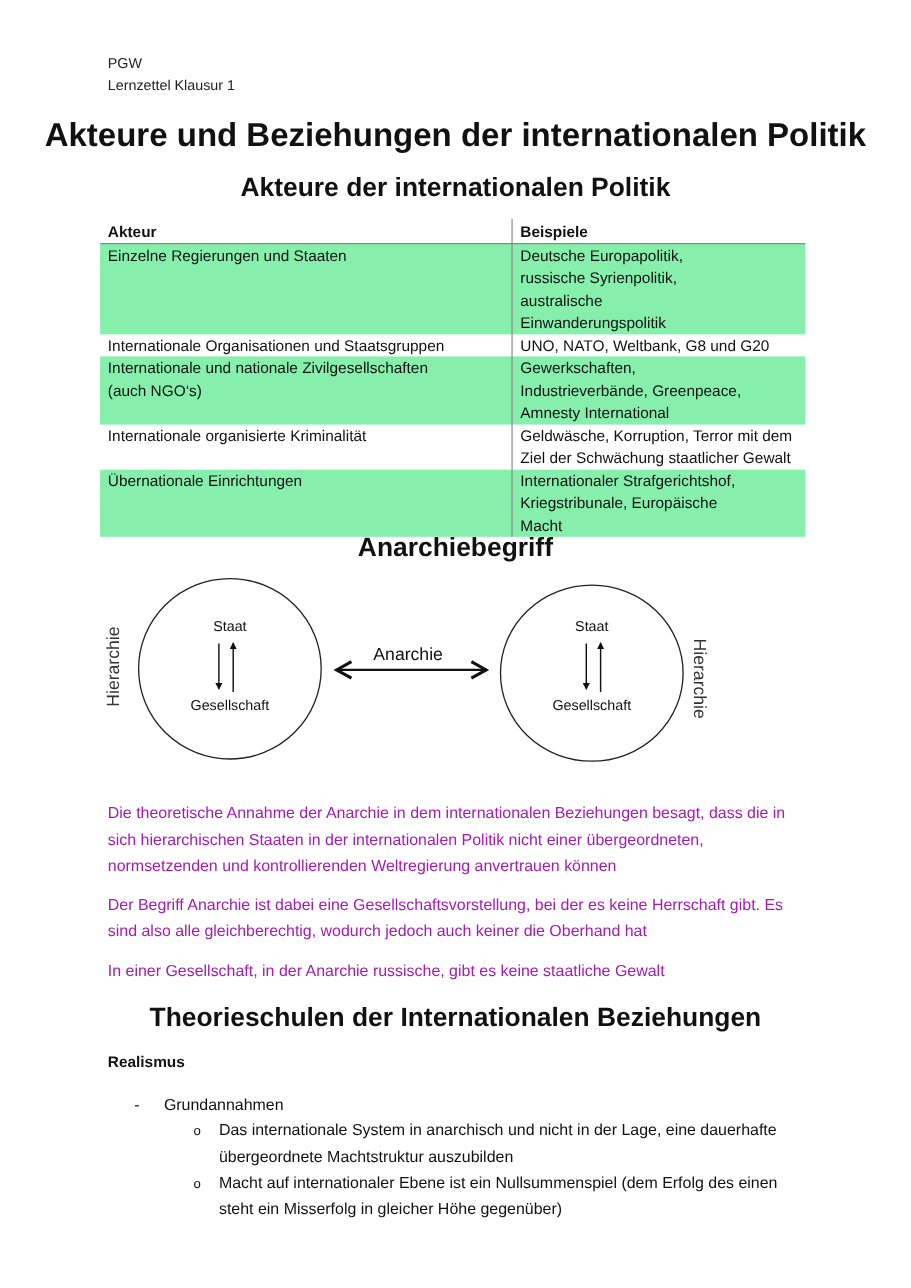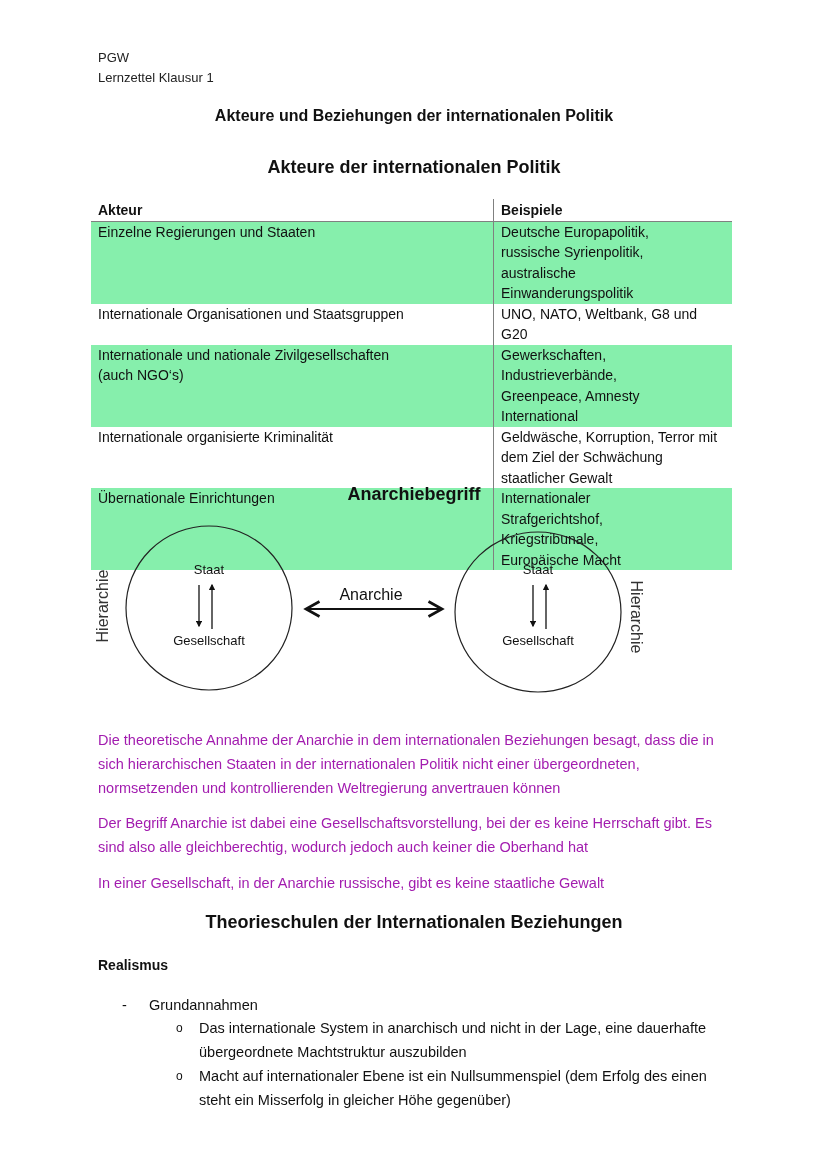--- a/index.html
+++ b/index.html
@@ -1,23 +1,23 @@
 <!DOCTYPE html>
 <html><head>
 <meta charset="utf-8">
 <style>
   html, body { margin: 0; padding: 0; background: #ffffff; }
   body { width: 828px; height: 1171px; position: relative; overflow: hidden;
          font-family: "Liberation Sans", "DejaVu Sans", sans-serif; color: #111; }
   .page { position: absolute; left: 0; top: 0; width: 828px; height: 1171px; }
   .hdr { position: absolute; left: 98px; font-size: 13px; color: #222; line-height: 18px; }
   .h-main { position: absolute; left: 0; width: 828px; text-align: center; top: 107px;
-            font-size: 16px; font-weight: bold; }
+            font-size: 30px; font-weight: bold; }
   .h-sub { position: absolute; left: 0; width: 828px; text-align: center;
-           font-size: 18px; font-weight: bold; }
+           font-size: 24px; font-weight: bold; }
   table.akteure { position: absolute; left: 91px; top: 199px; width: 641px;
                   border-collapse: collapse; font-size: 14px; line-height: 20.5px; }
   table.akteure th { text-align: left; font-weight: bold; padding: 1px 7px 0 7px;
                      border-bottom: 1.5px solid #808080; font-size: 14px; }
   table.akteure td { vertical-align: top; padding: 0 7px; }
   table.akteure th:first-child, table.akteure td:first-child { width: 307px; border-right: 1px solid #808080; }
   table.akteure tr.shade td { background: #86efac; }
   .diagram { position: absolute; left: 0; top: 520px; width: 828px; height: 190px; }
   .para { position: absolute; left: 98px; width: 640px; font-size: 14.5px; line-height: 24px; color: #a21caf; }
   .realismus { position: absolute; left: 98px; top: 957px; font-size: 14px; font-weight: bold; }
@@ -49,21 +49,21 @@
     <tbody>
       <tr class="shade">
         <td>Einzelne Regierungen und Staaten</td>
         <td style="padding-right:56px;">Deutsche Europapolitik, russische Syrienpolitik, australische Einwanderungspolitik</td>
       </tr>
       <tr>
         <td style="padding-right:60px;">Internationale Organisationen und Staatsgruppen</td>
         <td>UNO, NATO, Weltbank, G8 und G20</td>
       </tr>
       <tr class="shade">
-        <td style="padding-right:88px;">Internationale und nationale Zivilgesellschaften (auch NGO‘s)</td>
+        <td style="padding-right:60px;">Internationale und nationale Zivilgesellschaften (auch NGO‘s)</td>
         <td style="padding-right:48px;">Gewerkschaften, Industrieverbände, Greenpeace, Amnesty International</td>
       </tr>
       <tr>
         <td>Internationale organisierte Kriminalität</td>
         <td>Geldwäsche, Korruption, Terror mit dem Ziel der Schwächung staatlicher Gewalt</td>
       </tr>
       <tr class="shade">
         <td>Übernationale Einrichtungen</td>
         <td style="padding-right:60px;">Internationaler Strafgerichtshof, Kriegstribunale, Europäische Macht</td>
       </tr>

